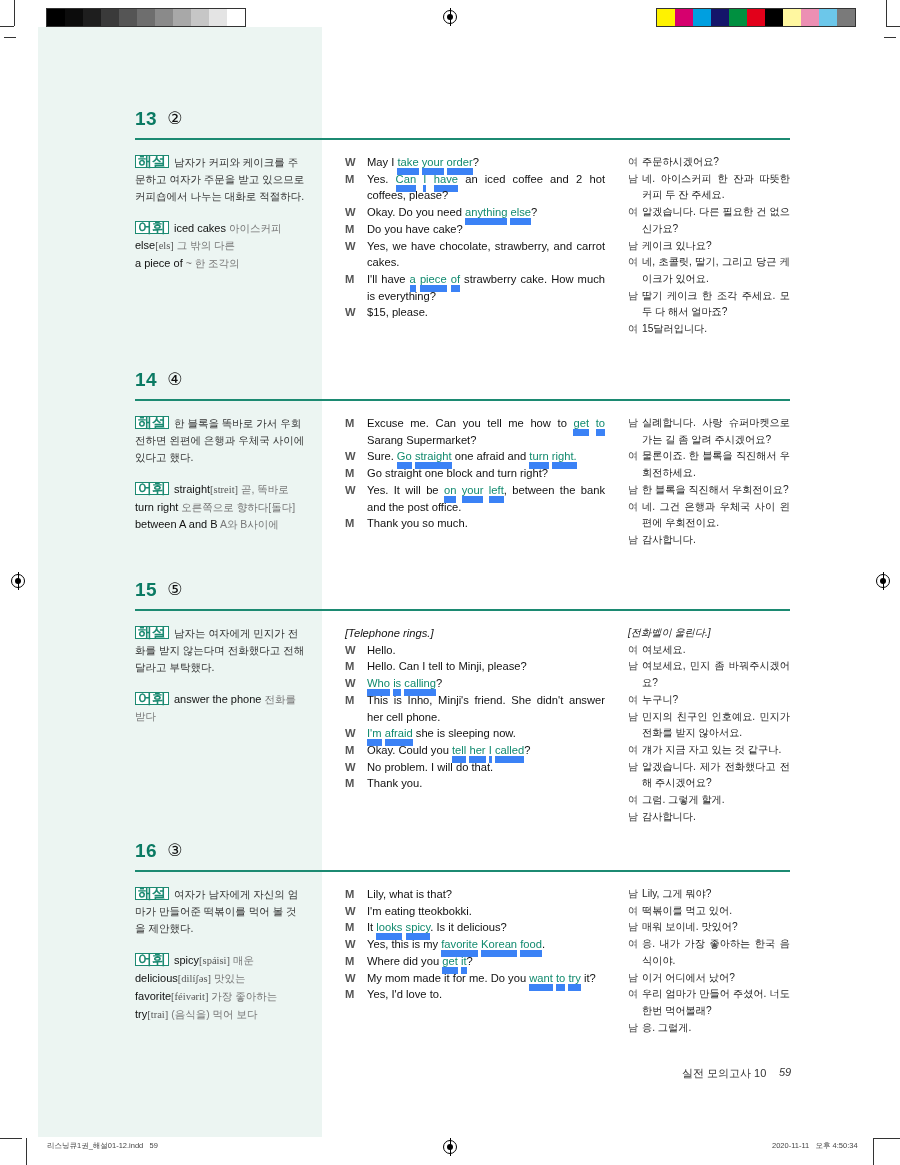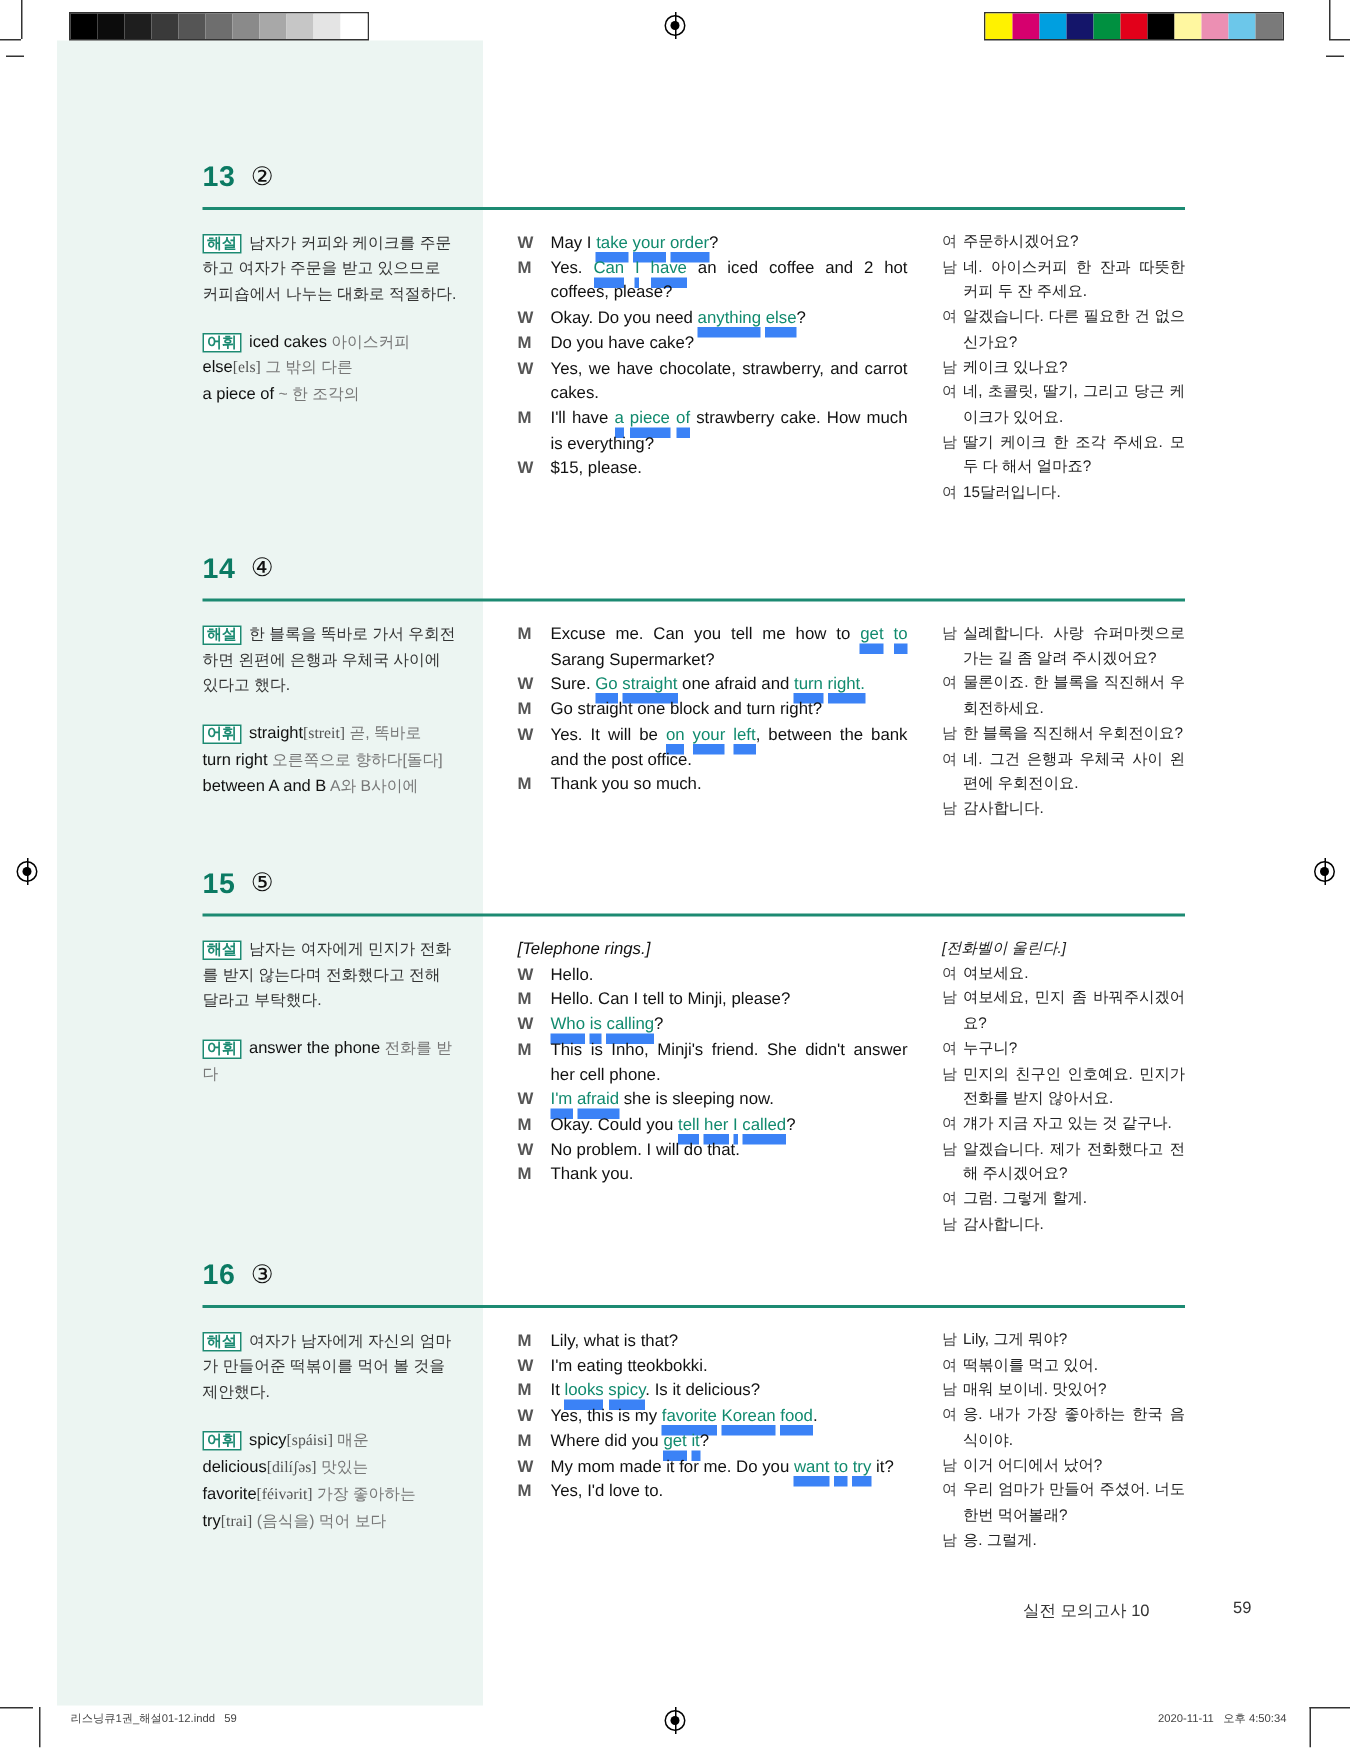--- a/index.html
+++ b/index.html
@@ -19,38 +19,38 @@
   .crop { position: absolute; background: #333; }
 
   .section { position: absolute; left: 135px; width: 655px; }
   .sec-head { display: flex; align-items: flex-start; height: 26px; }
   .sec-num { font-weight: bold; font-size: 19px; color: #0b7a63; letter-spacing: 0.5px; }
   .sec-ans { font-size: 17px; margin-left: 10px; color: #111; }
   .rule { height: 2px; background: #1c8a72; margin-top: 4px; }
 
   .cols { position: relative; margin-top: 14px; }
   .left { position: absolute; left: 0; width: 170px; font-size: 10.5px; line-height: 16.8px; color: #333; }
-  .tag { display: inline-block; border: 1px solid #1c8a72; color: #1c8a72; font-size: 10px; line-height: 11px; padding: 0 2px; margin-right: 5px; font-weight: bold; background: #fff; font-family: Liberation Serif, serif; }
+  .tag { display: inline-block; border: 1px solid #1c8a72; color: #1c8a72; font-size: 14px; line-height: 11px; padding: 0 2px; margin-right: 5px; font-weight: bold; background: #fff; }
   .vocab { margin-top: 16px; }
   .vocab .en { color: #111; font-size: 11px; }
   .vocab .ph { font-family: "Liberation Serif", serif; color: #555; font-size: 10.5px; }
   .vocab .ko { color: #777; }
 
   .mid { position: absolute; left: 210px; width: 260px; font-size: 11.2px; line-height: 16.7px; color: #111; }
   .line { display: flex; }
   .sp { width: 22px; flex: none; font-weight: bold; color: #555; }
   .txt { flex: 1; text-align: justify; }
   .hl { color: #118a6e; border-bottom: 7px solid #3b82f6; }
   .stage { font-style: italic; }
 
   .right { position: absolute; left: 493px; width: 162px; font-size: 10.2px; line-height: 16.7px; color: #222; }
   .right .sp { width: 14px; font-weight: normal; color: #444; font-size: 10px; }
 
   .footer-title { position: absolute; left: 682px; top: 1066px; font-size: 11px; color: #333; }
-  .footer-page { position: absolute; left: 822px; top: 1066px; font-size: 11px; color: #333; }
+  .footer-page { position: absolute; left: 779px; top: 1066px; font-size: 11px; color: #333; font-style: italic; }
   .slug-left { position: absolute; left: 47px; top: 1141px; font-size: 7.5px; color: #444; }
   .slug-right { position: absolute; left: 772px; top: 1141px; font-size: 7.5px; color: #444; }
 </style>
 </head>
 <body>
 
 <div class="tint"></div>
 
 <div class="swatches" id="gray-sw" style="left:46px;">
     <span style="background: rgb(0, 0, 0);"></span>

